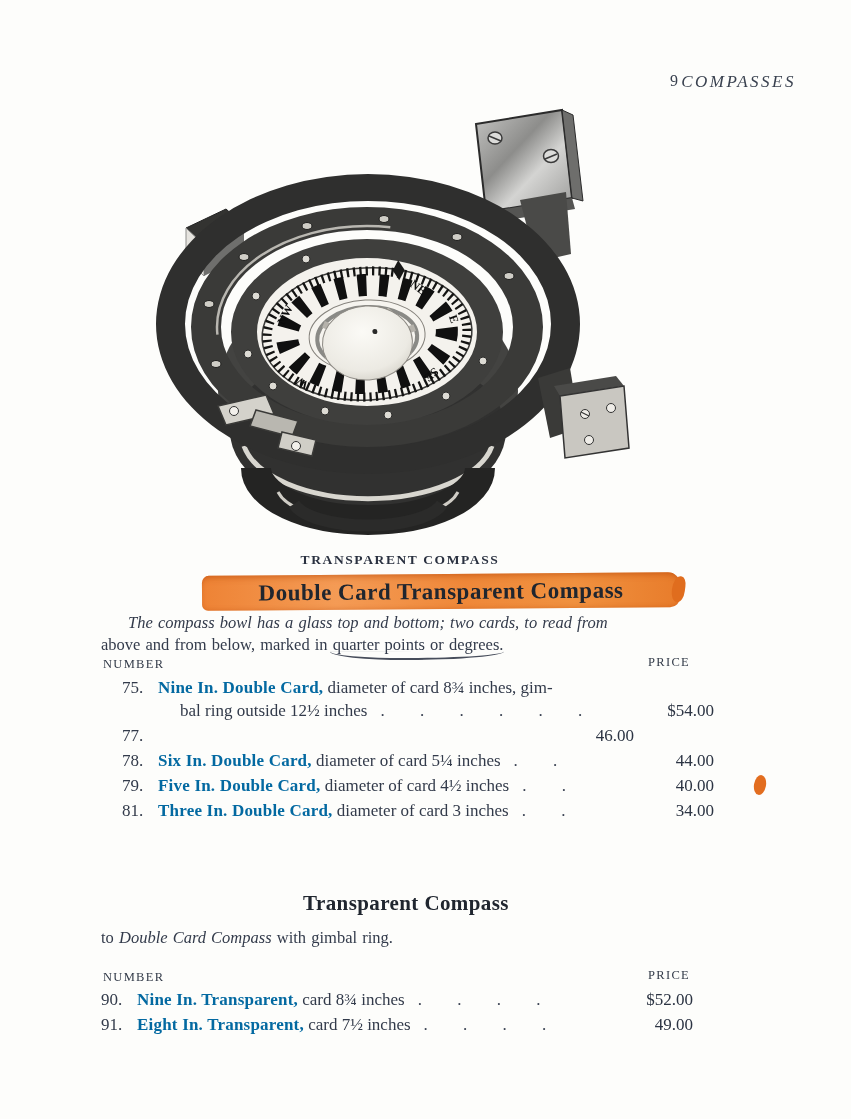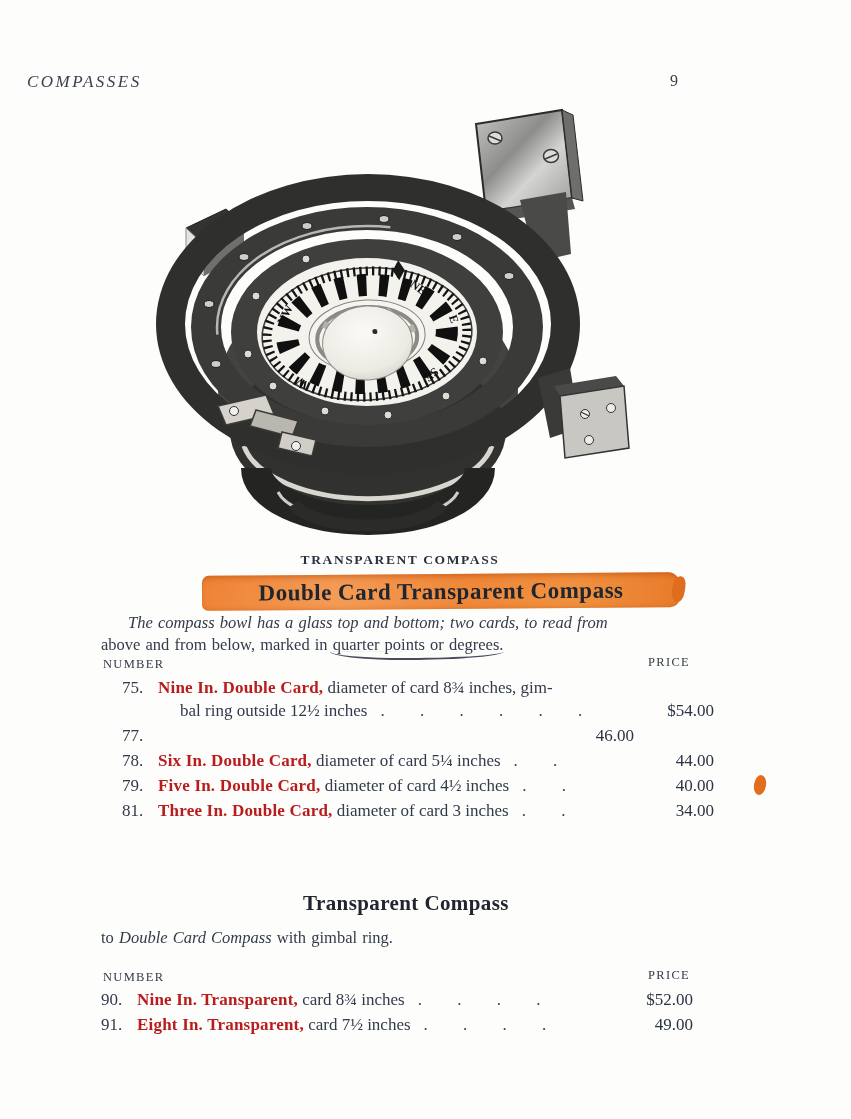--- a/index.html
+++ b/index.html
@@ -3,22 +3,22 @@
 <meta charset="utf-8">
 <style>
   html,body{margin:0;padding:0;background:#e9e9e9;}
   .page{
     position:relative;width:851px;height:1119px;margin:0 auto;
     background:#fdfdfb;overflow:hidden;
     font-family:"Liberation Serif",serif;color:#323a4a;
   }
   .abs{position:absolute;}
   
-  .running-head{left:0;width:796px;top:72px;text-align:left;
-    font-style:italic;font-size:17px;letter-spacing:2.5px;color:#39414f;padding-left:27px;}
+  .running-head{left:0;width:796px;top:72px;text-align:right;
+    font-style:italic;font-size:17px;letter-spacing:2.5px;color:#39414f;}
   .page-num{left:670px;top:72px;font-size:16px;color:#39414f;}
   
   .illus{left:68px;top:96px;width:580px;height:452px;}
   
   .caption{left:0;width:800px;top:552px;text-align:center;
     font-weight:bold;font-size:13.5px;letter-spacing:1.6px;color:#2a3140;}
   
   .hl-band{left:202px;top:574px;width:478px;height:35px;
     background:linear-gradient(91deg,#ee8335 0%,#f49b55 28%,#ef8839 55%,#f0913f 78%,#e87c2b 100%);
     border-radius:7px 12px 10px 6px;transform:rotate(-0.45deg);
@@ -40,21 +40,21 @@
   .colhead{font-size:12.5px;letter-spacing:1.3px;color:#333b49;}
   .ch1n{left:103px;top:657px;} .ch1p{left:560px;top:655px;width:130px;text-align:right;}
   .ch2n{left:103px;top:970px;} .ch2p{left:560px;top:968px;width:130px;text-align:right;}
   
   .rows{left:101px;width:592px;}
   .rows1{top:676px;margin-left:21px;} .rows2{top:988px;}
   .row{display:grid;grid-template-columns:36px 1fr 80px;
     font-size:17px;line-height:23px;margin-bottom:2px;position:relative;}
   .row .num{color:#323a4a;}
   .row .desc{padding-left:22px;text-indent:-22px;}
-  .row .desc b{color:#b91c1c;letter-spacing:.2px;}
+  .row .desc b{color:#0369a1;letter-spacing:.2px;}
   .row .price{text-align:right;align-self:end;color:#2c3443;}
   .leader{padding-left:13px;word-spacing:29px;letter-spacing:1px;color:#3a4252;}
   .hl::before{content:"";position:absolute;left:-9px;right:-47px;top:-3px;bottom:-1px;
     background:linear-gradient(92deg,#ea7c2d 0%,#f29a55 30%,#ef8a3c 62%,#ee853a 85%,#e6762a 100%);
     border-radius:8px 14px 12px 8px;transform:rotate(-0.35deg);z-index:-1;
     box-shadow:inset 0 4px 6px -3px rgba(186,72,8,.6);}
   .hl::after{content:"";position:absolute;right:-52px;top:1px;width:12px;height:20px;
     background:#e26d1f;border-radius:50%;transform:rotate(10deg);}
   
   .sec2-head{left:0;width:812px;top:891px;text-align:center;

